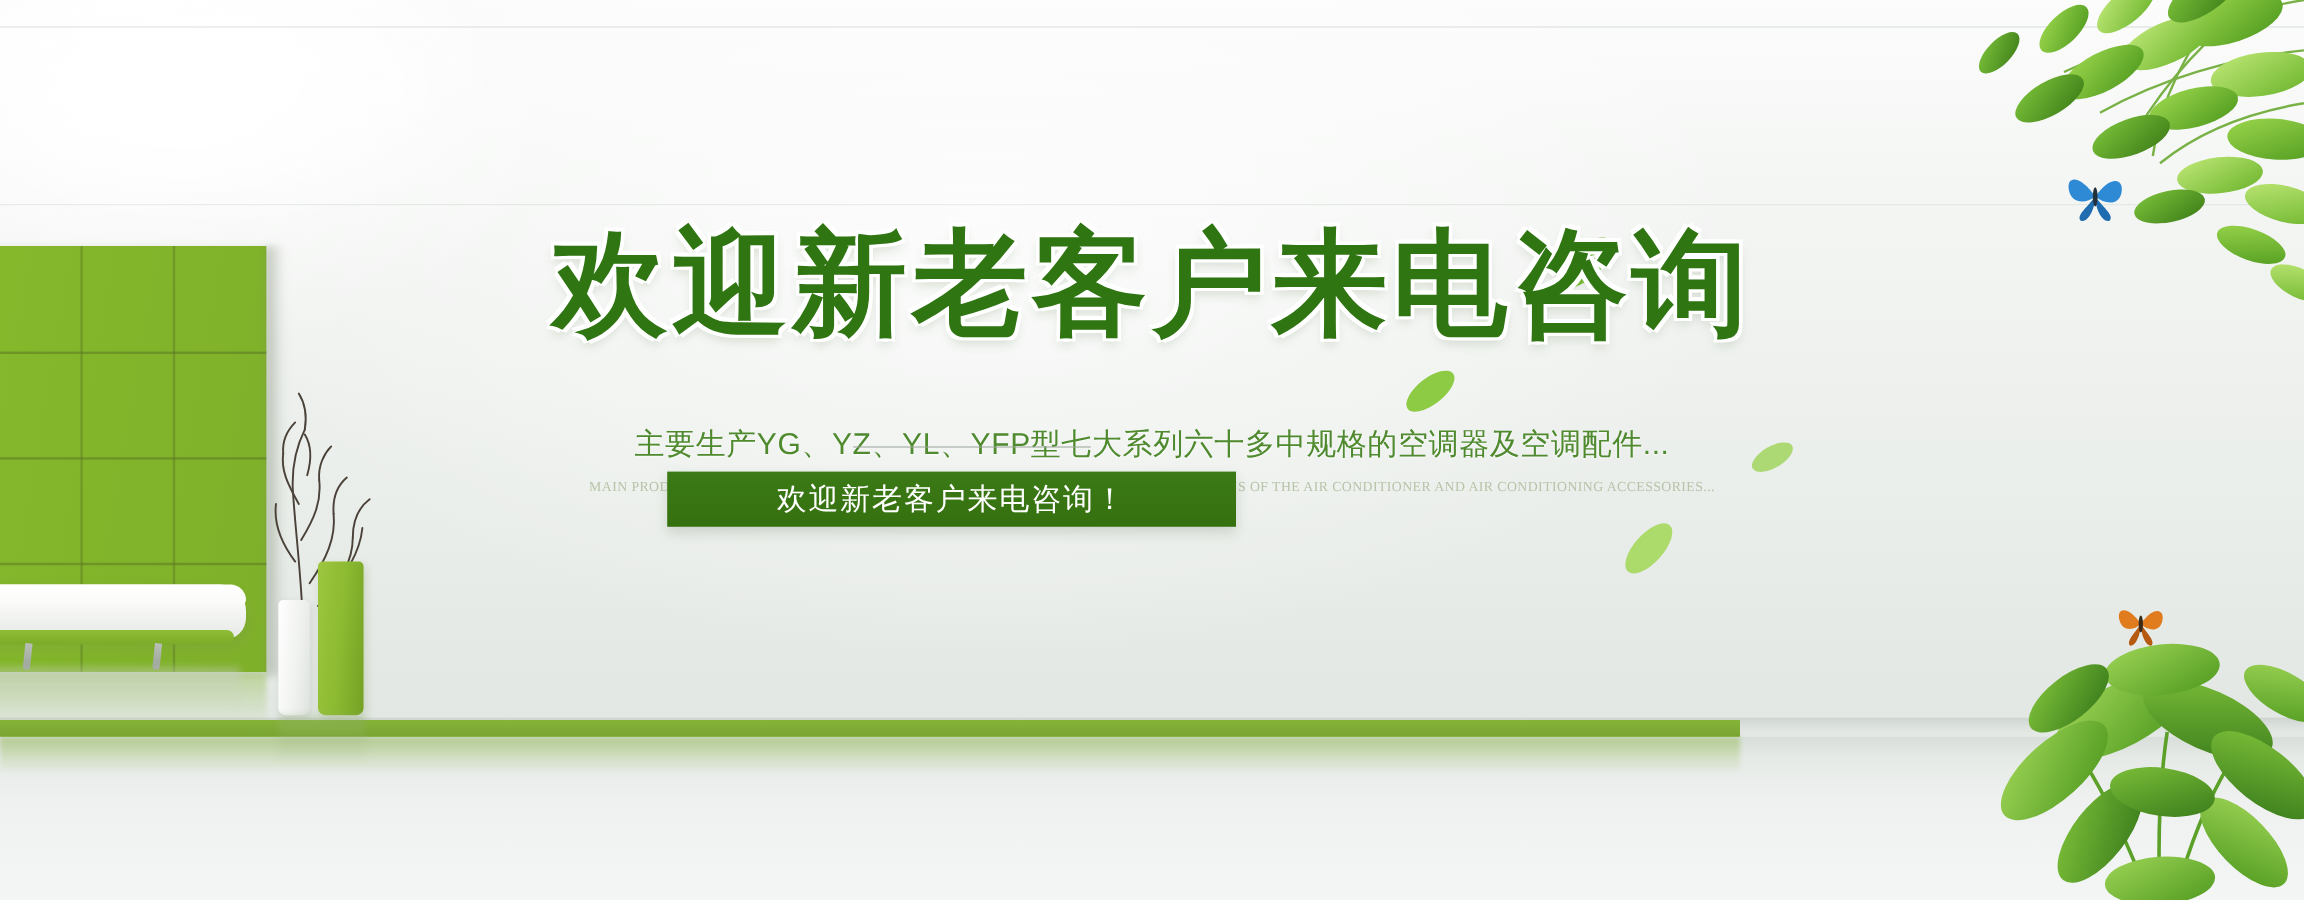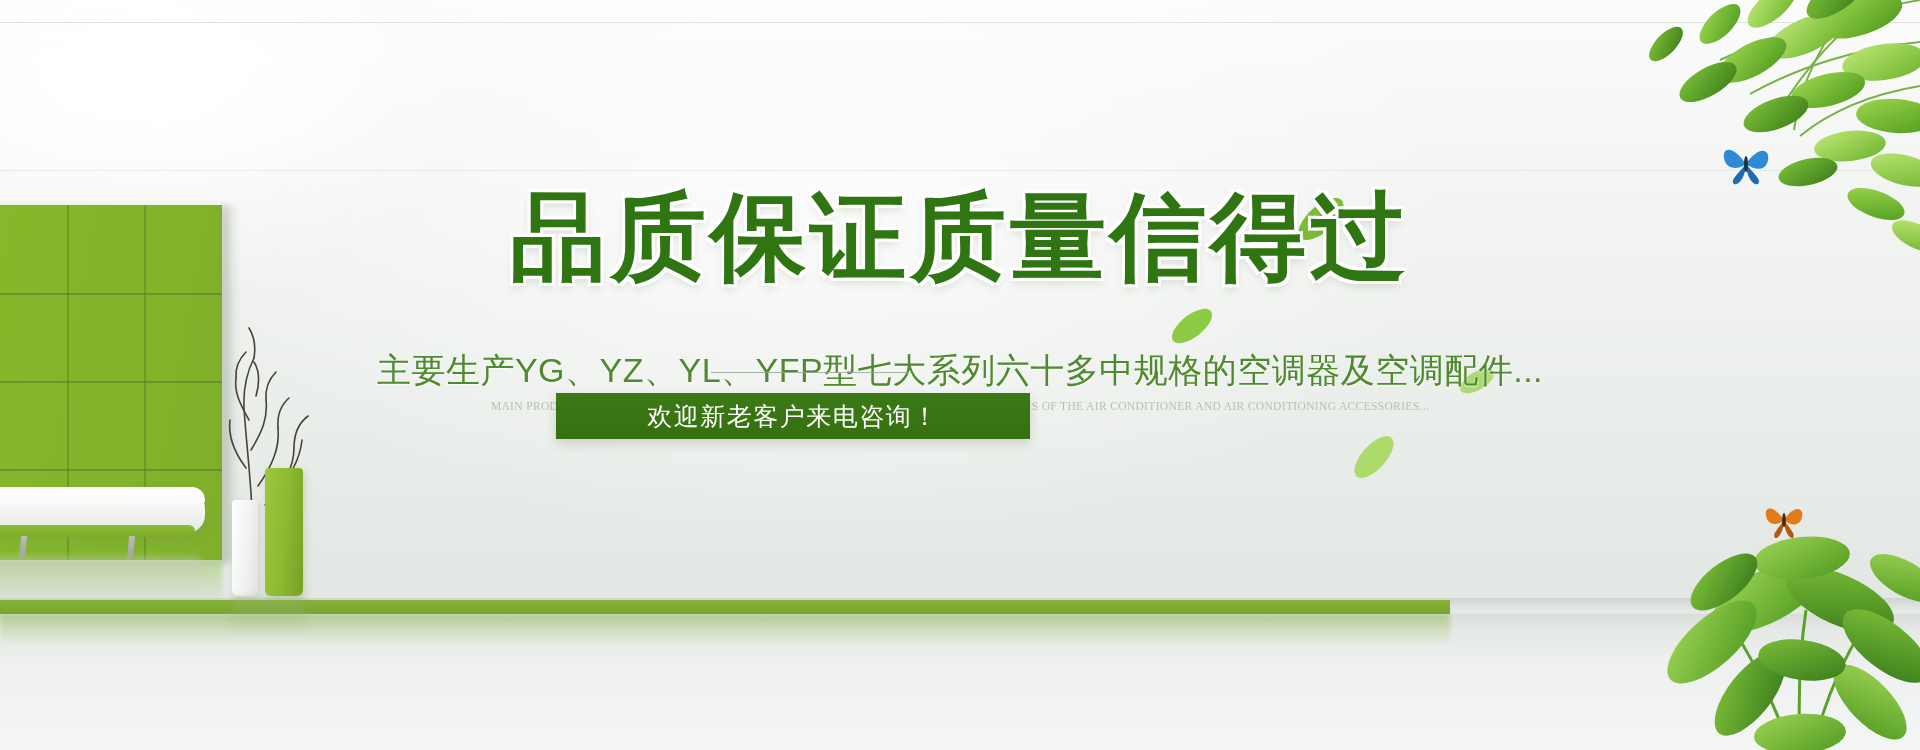--- a/index.html
+++ b/index.html
@@ -214,21 +214,21 @@
     text-shadow:
        2px 0 0 #fff, -2px 0 0 #fff, 0 2px 0 #fff, 0 -2px 0 #fff,
        2px 2px 0 #fff, -2px 2px 0 #fff, 2px -2px 0 #fff, -2px -2px 0 #fff,
        3px 3px 0 #fff, -3px 3px 0 #fff, 3px -3px 0 #fff, -3px -3px 0 #fff,
        0 5px 9px rgba(90,120,70,0.22);
   }
   .sub-cn {
     position: absolute;
     left: 0; top: 354px;
     width: 1920px;
-    font-size: 34px;
+    font-size: 25px;
     line-height: 32px;
     letter-spacing: 0.5px;
     color: #4f8a2f;
     white-space: nowrap;
     text-shadow: 0 1px 2px rgba(255,255,255,0.85);
   }
   .sub-en {
     position: absolute;
     left: 0; top: 398px;
     width: 1920px;
@@ -423,21 +423,21 @@
       <ellipse cx="302" cy="210" rx="44" ry="20" fill="url(#pl2)" transform="rotate(8 302 210)"></ellipse>
       <ellipse cx="224" cy="132" rx="40" ry="18" fill="url(#pl2)" transform="rotate(-38 224 132)"></ellipse>
       <ellipse cx="404" cy="128" rx="38" ry="17" fill="url(#pl1)" transform="rotate(30 404 128)"></ellipse>
       <ellipse cx="300" cy="284" rx="46" ry="20" fill="url(#pl1)" transform="rotate(-4 300 284)"></ellipse>
     </g>
   </svg>
 
   <div class="content">
 
 
-    <div class="headline">品质保证质量信得过</div>
+    <div class="headline">欢迎新老客户来电咨询</div>
 
     <div class="sub-cn">主要生产YG、YZ、YL、YFP型七大系列六十多中规格的空调器及空调配件...</div>
 
     <div class="sub-en">Main production YG, YZ, YL, YFP seven big series more than 60 of the specifications of the air conditioner and air conditioning accessories...</div>
 
     <div class="divider"></div>
 
     <div class="cta-wrap">
       <div class="cta">欢迎新老客户来电咨询！</div>
     </div>

